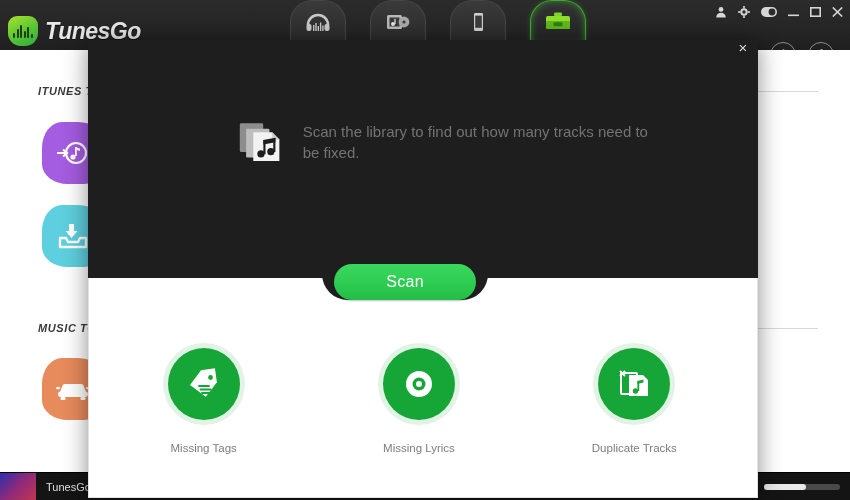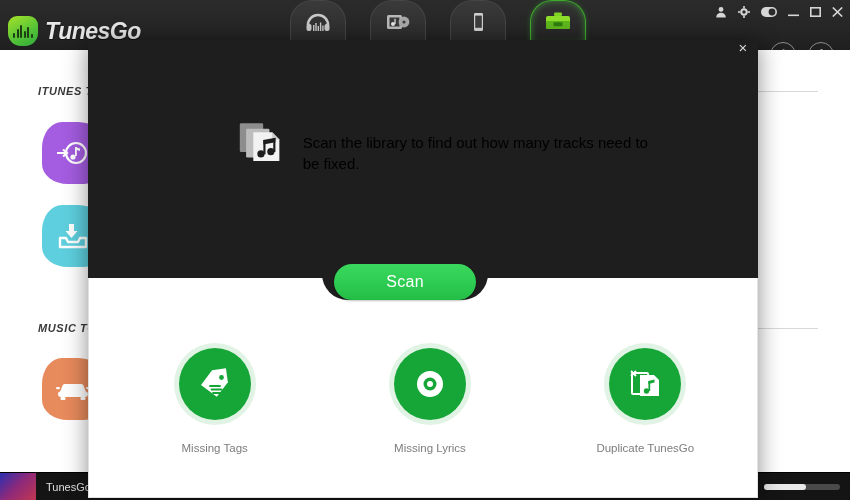--- a/index.html
+++ b/index.html
@@ -142,41 +142,41 @@
     position:absolute; left:734px; top:38px; width:18px; height:18px;
     display:flex; align-items:center; justify-content:center;
     color:#d8d8d8; font-size:15px; line-height:1; z-index:20;
   }
 
   .modal-msg {
     position:absolute; left:238px; top:118px; width:430px;
     display:flex; gap:18px; align-items:flex-start;
   }
   .modal-msg .txt {
-    font-size:15px; color:#000000; line-height:1.42; padding-top:3px;margin-top:11px;
+    font-size:15px; color:#737373; line-height:1.42; padding-top:3px;
   }
 
   
   .scan-notch {
     position:absolute; left:322px; top:262px; width:166px; height:38px;
     background:#1e1e1e; border-radius:0 0 26px 26px; z-index:5;
   }
   .scan-btn {
     position:absolute; left:334px; top:264px; width:142px; height:36px;
     border-radius:18px; z-index:6;
     background:linear-gradient(180deg,#3ad95e 0%,#2ecc52 52%,#24bd46 100%);
     display:flex; align-items:center; justify-content:center;
     color:#fff; font-size:16px; letter-spacing:.3px;
     box-shadow:0 1px 2px rgba(0,0,0,.25);
     cursor:pointer;
   }
 
   
   .tiles {
-    position:absolute; left:107px; top:348px; width:646px;
+    position:absolute; left:96px; top:348px; width:646px;
     display:flex; justify-content:space-around; align-items:flex-start;
   }
   .tile { width:130px; display:flex; flex-direction:column; align-items:center; cursor:pointer; }
   .tile-circ {
     width:72px; height:72px; border-radius:50%;
     background:#16a637;
     display:flex; align-items:center; justify-content:center;
     box-shadow:0 0 0 5px rgba(22,166,55,.13);
   }
   .tile-label { margin-top:22px; font-size:11.5px; color:#7d7d7d; }
@@ -433,17 +433,17 @@
         <rect x="5" y="7" width="16" height="21" rx="1" fill="none" stroke="#fff" stroke-width="2"></rect>
         <path d="M13 9 L27 9 L32 14 L32 30 L13 30 Z" fill="#fff"></path>
         <g fill="#16a637">
           <circle cx="19.5" cy="25" r="2.7"></circle>
           <rect x="21.4" y="15" width="1.8" height="10"></rect>
           <path d="M21.4 15 L27.5 13.5 L27.5 16.5 L21.4 18 Z"></path>
         </g>
         <path d="M4 5 L9 10 M9 5 L4 10" stroke="#fff" stroke-width="1.8"></path>
       </svg>
     </div>
-    <div class="tile-label">Duplicate TunesGo</div>
+    <div class="tile-label">Duplicate Tracks</div>
   </div>
 
 
 </div>
 
 </body></html>

